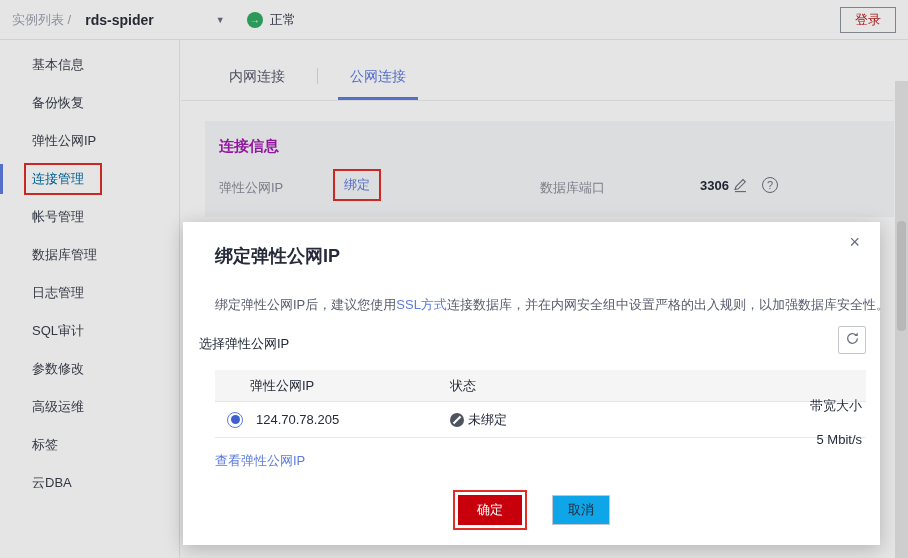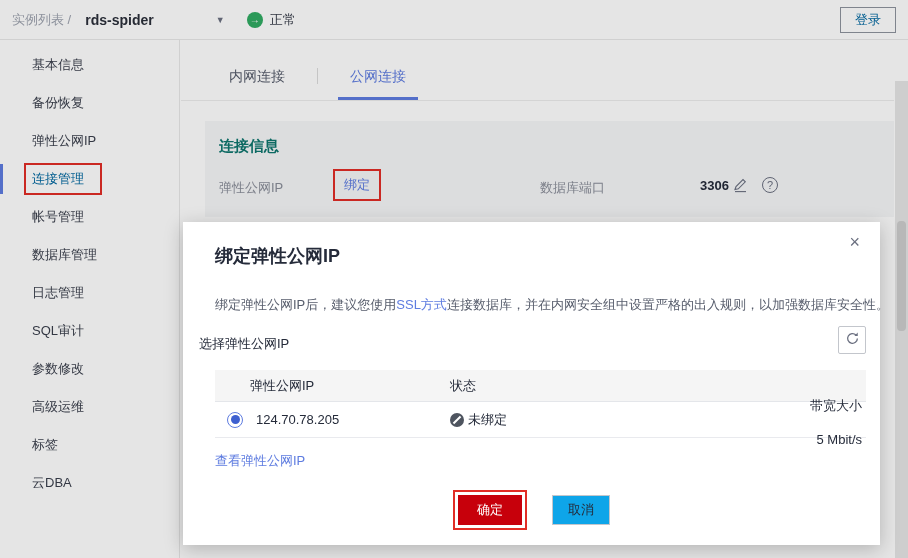--- a/index.html
+++ b/index.html
@@ -15,41 +15,41 @@
   .topbar { position:absolute; left:0; top:0; right:0; height:40px; background:#fff;
             border-bottom:1px solid #e8e8e8; display:flex; align-items:center; padding:4px 12px; }
   .crumb-root { color:#9ea3af; font-size:13px; }
   .instance-name { color:#2b2f3a; font-size:14px; font-weight:bold; margin-left:14px; }
   .caret { margin-left:62px; color:#6b7080; font-size:9px; cursor:pointer; }
   .status-run { margin-left:22px; display:flex; align-items:center; }
   .status-dot { width:16px; height:16px; border-radius:50%; background:#30ab62; color:#fff;
                 display:inline-flex; align-items:center; justify-content:center; font-size:10px; line-height:1; }
   .status-text { margin-left:7px; color:#3a3f4c; font-size:13px; }
   .login-btn { margin-left:auto; width:56px; height:26px; border:1px solid #8e939e; background:#fff;
-               color:#0369a1; font-size:13px; display:flex; align-items:center; justify-content:center; cursor:pointer; }
+               color:#b91c1c; font-size:13px; display:flex; align-items:center; justify-content:center; cursor:pointer; }
 
   .sidebar { position:absolute; left:0; top:40px; bottom:0; width:180px; background:#fff;
              border-right:1px solid #e8e8e8; padding-top:6px; }
   .side-item { position:relative; height:38px; display:flex; align-items:center; padding-left:32px;
                color:#3a3f4c; font-size:13px; cursor:pointer; }
   .side-item.active { color:#0369a1; }
   .active-bar { position:absolute; left:0; top:4px; height:30px; width:3px; background:#5e7ce0; }
   .side-anno { position:absolute; left:24px; top:3px; width:78px; height:32px;
                border:2px solid #e12d26; pointer-events:none; }
 
   .content { position:absolute; left:181px; top:41px; right:0; bottom:0; background:#fff; }
   .tabs { display:flex; align-items:flex-end; padding:28px 0 0 34px; height:60px;
           border-bottom:1px solid #ececec; width:calc(100% - 14px); }
   .tab { font-size:14px; padding:0 14px 14px 14px; position:relative; cursor:pointer; color:#575d6c; }
   .tab.active { color:#5e7ce0; }
   .tab.active .tab-underline { position:absolute; left:2px; right:2px; bottom:0; height:3px; background:#5e7ce0; }
   .tab-sep { width:1px; height:16px; background:#dcdcdc; margin:0 18px 16px 18px; }
 
   .conn-card { position:absolute; left:24px; top:80px; right:14px; height:96px; background:#f5f6f8; }
-  .conn-title { position:absolute; left:14px; top:16px; font-size:15px; font-weight:bold; color:#0f766e; }
+  .conn-title { position:absolute; left:14px; top:16px; font-size:15px; font-weight:bold; color:#a21caf; }
   .conn-label { position:absolute; color:#8a8e99; font-size:13px; top:58px; }
   .lbl-eip { left:14px; }
   .lbl-port { left:335px; }
   .bind-wrap { position:absolute; left:128px; top:48px; border:2px solid #e12d26; padding:5px 9px; }
   .bind-link { color:#5e7ce0; font-size:13px; cursor:pointer; }
   .port-value { position:absolute; left:495px; top:57px; color:#252b3a; font-size:13px; font-weight:bold; }
   .edit-ic { position:absolute; left:528px; top:57px; width:15px; height:15px; cursor:pointer; }
   .help-ic { position:absolute; left:557px; top:56px; width:16px; height:16px; border:1px solid #6b7080;
              border-radius:50%; color:#6b7080; font-size:11px; display:flex; align-items:center;
              justify-content:center; cursor:pointer; }

